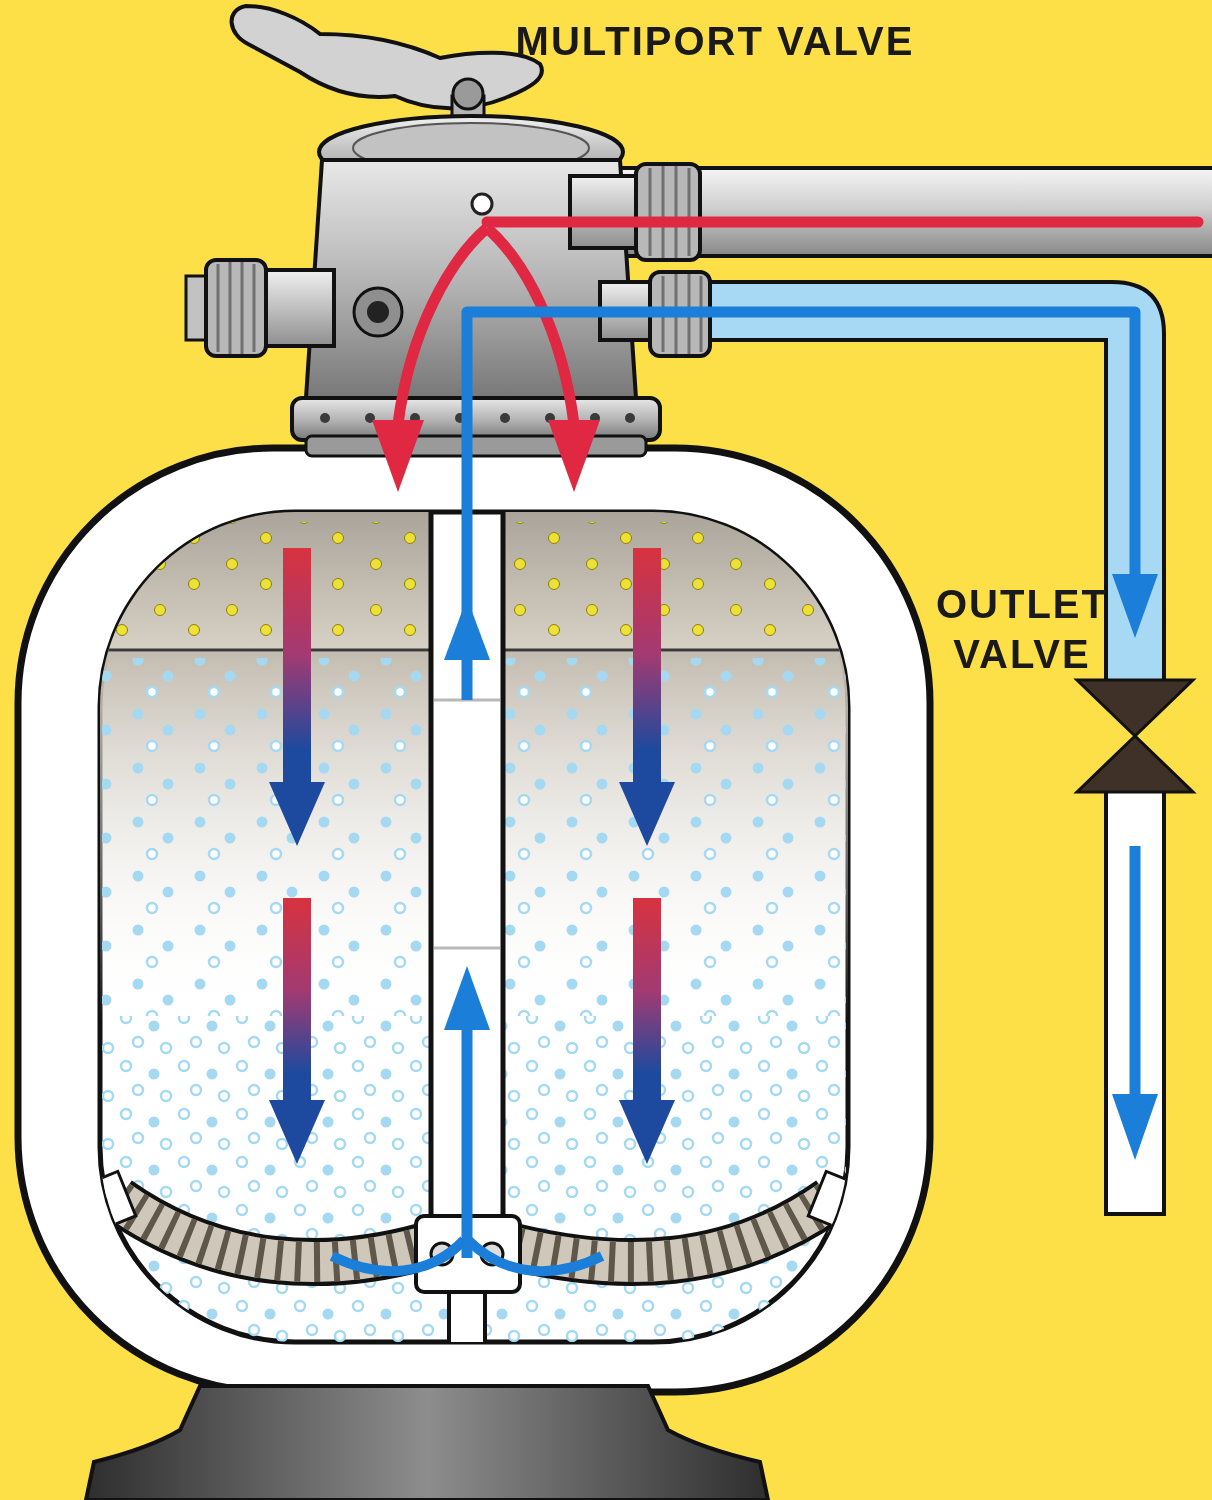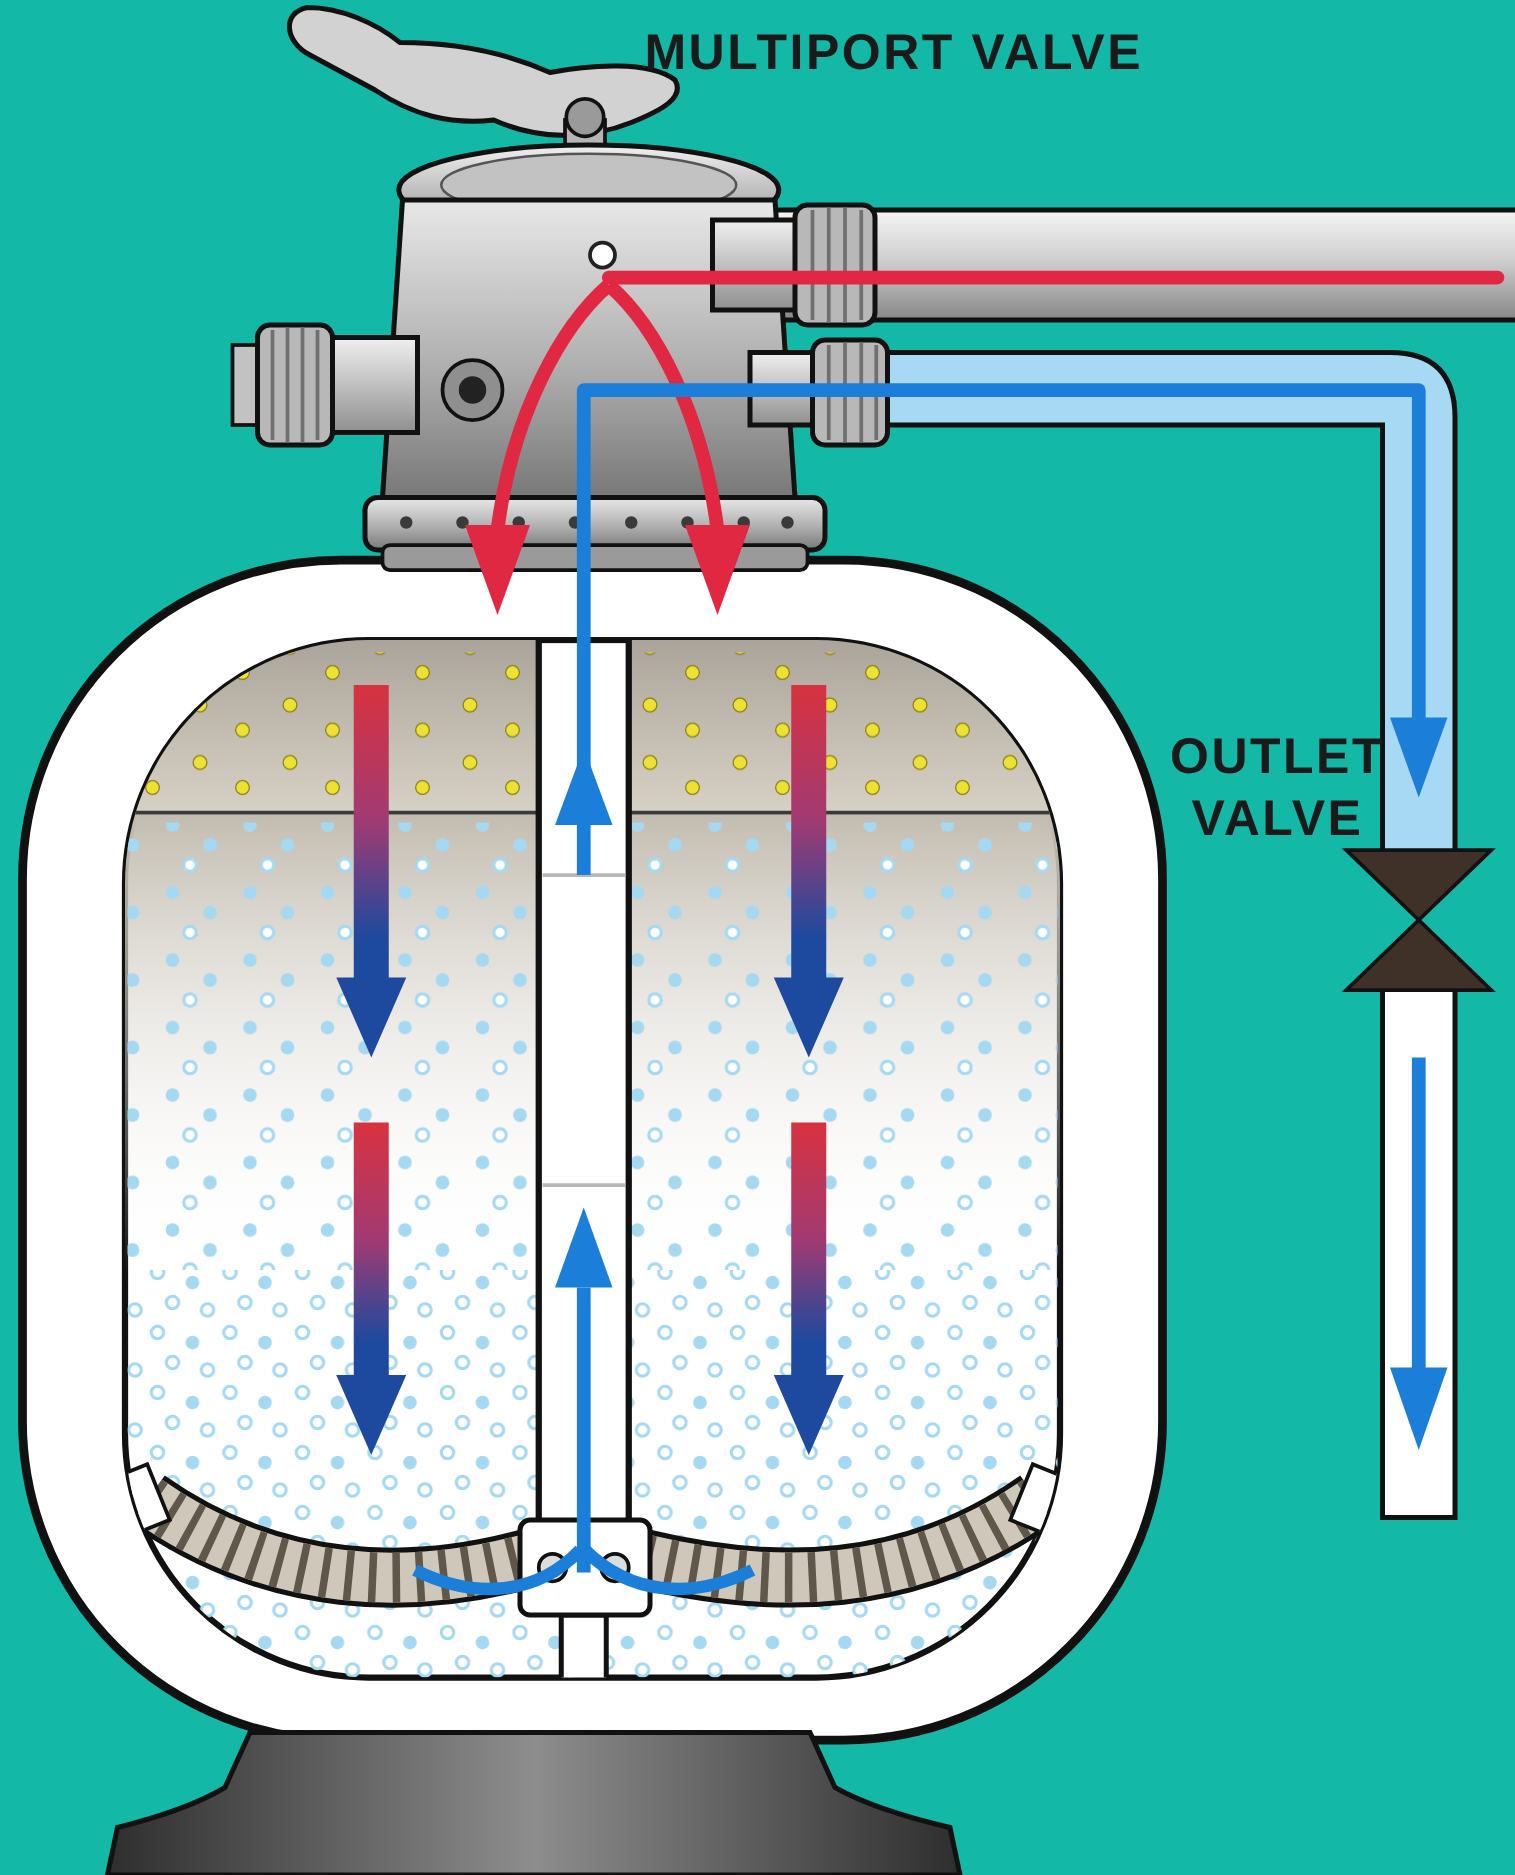--- a/index.html
+++ b/index.html
@@ -1,16 +1,16 @@
 <!DOCTYPE html>
 <html><head>
 <meta charset="utf-8">
 <style>
   html,body{margin:0;padding:0;background:#ffffff;}
-  .stage{width:1212px;height:1500px;position:relative;background:#14b8a6;overflow:hidden;
+  .stage{width:1212px;height:1500px;position:relative;background:#fde047;overflow:hidden;
          font-family:"Liberation Sans", sans-serif;}
   svg{display:block;}
   text.diagram-label{font-family:"Liberation Sans", sans-serif;font-weight:600;
                      font-size:40px;letter-spacing:2px;fill:#1a1a1a;}
 </style>
 </head>
 <body>
 
 <div class="stage">
 <svg width="1212" height="1500" viewBox="0 0 1212 1500" xmlns="http://www.w3.org/2000/svg">

